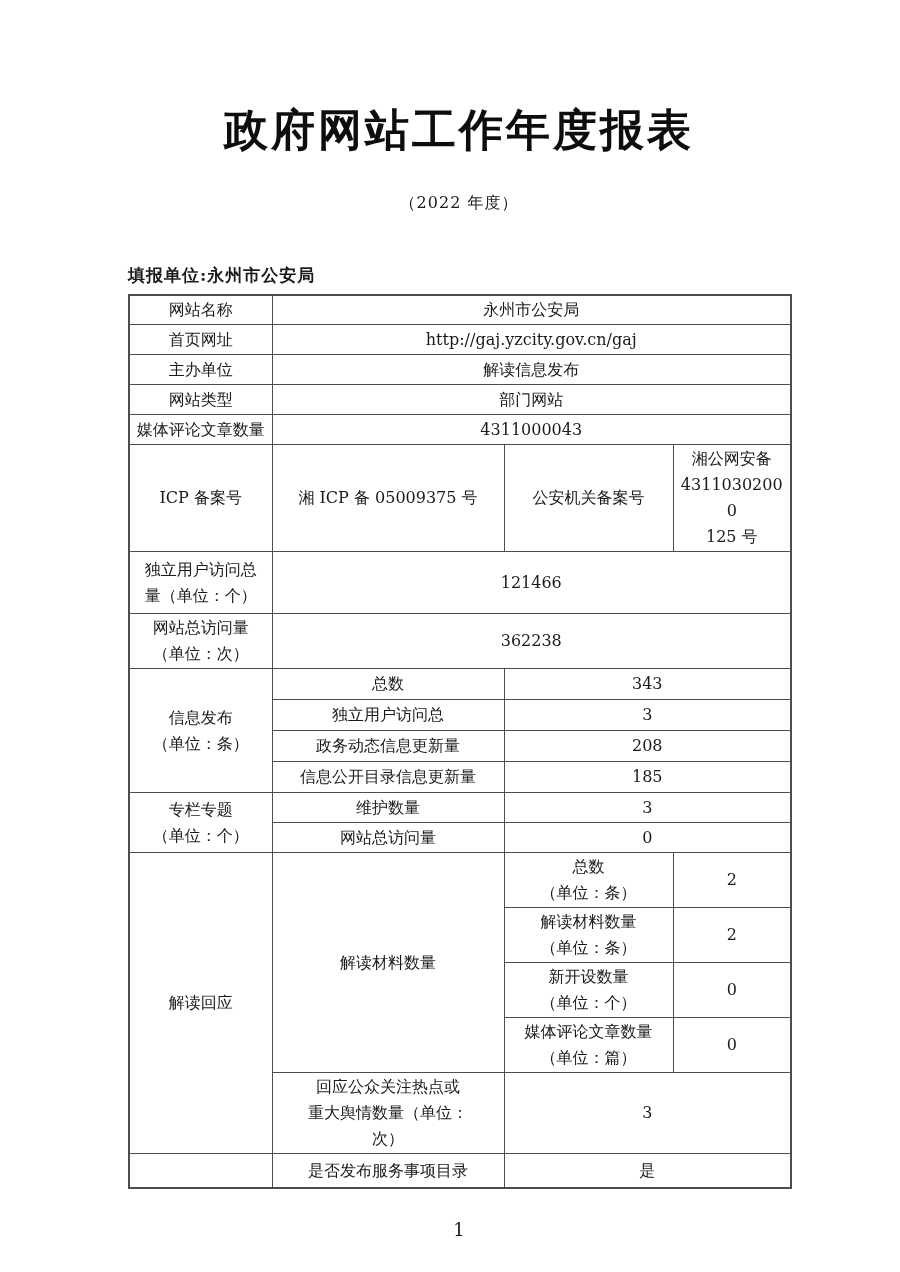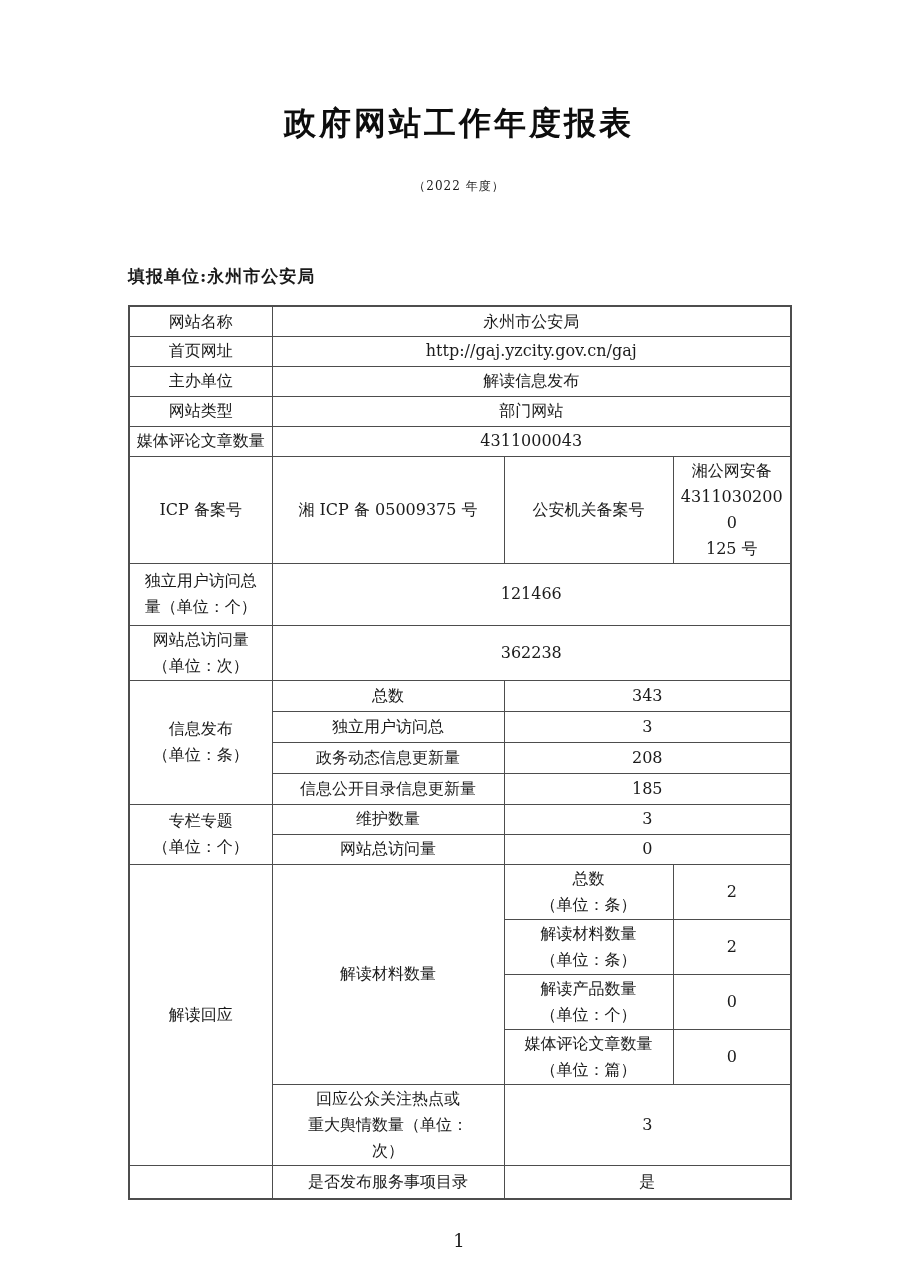--- a/index.html
+++ b/index.html
@@ -4,26 +4,26 @@
 <style>
   html,body{margin:0;padding:0;}
   body{
     width:900px;height:1272px;background:#ffffff;color:#1a1a1a;
     font-family:"DejaVu Serif","Liberation Serif",serif;
     -webkit-font-smoothing:antialiased;
   }
   .doc{width:662px;margin:0 0 0 128px;padding-top:104px;}
   .title{
     text-align:center;font-family:"DejaVu Sans","Liberation Sans",sans-serif;
-    font-weight:700;font-size:32px;letter-spacing:3px;line-height:1.2;color:#0d0d0d;
+    font-weight:700;font-size:44px;letter-spacing:3px;line-height:1.2;color:#0d0d0d;
   }
-  .subtitle{text-align:center;font-size:12px;margin-top:36px;letter-spacing:1px;}
-  .unit{font-weight:700;font-size:17px;margin-top:70px;letter-spacing:1px;}
+  .subtitle{text-align:center;font-size:16px;margin-top:36px;letter-spacing:1px;}
+  .unit{font-weight:700;font-size:17px;margin-top:50px;letter-spacing:1px;}
   table.report{
-    border-collapse:collapse;table-layout:fixed;width:662px;margin-top:17px;
+    border-collapse:collapse;table-layout:fixed;width:662px;margin-top:7px;
     font-size:16px;border:2px solid #4d4d4d;
   }
   table.report td{
     border:1px solid #4d4d4d;text-align:center;vertical-align:middle;
     padding:1px 4px;line-height:26px;white-space:pre-line;word-break:break-all;
   }
   tr.r30{height:30px}
   tr.r31{height:31px}
   tr.r78{height:78px}
   tr.r62{height:62px}
@@ -128,21 +128,21 @@
       <td>总数
 （单位：条）</td>
       <td>2</td>
     </tr>
     <tr class="r51">
       <td>解读材料数量
 （单位：条）</td>
       <td>2</td>
     </tr>
     <tr class="r51">
-      <td>解读产品数量
+      <td>新开设数量
 （单位：个）</td>
       <td>0</td>
     </tr>
     <tr class="r51">
       <td>媒体评论文章数量
 （单位：篇）</td>
       <td>0</td>
     </tr>
     <tr class="r80">
       <td>回应公众关注热点或

